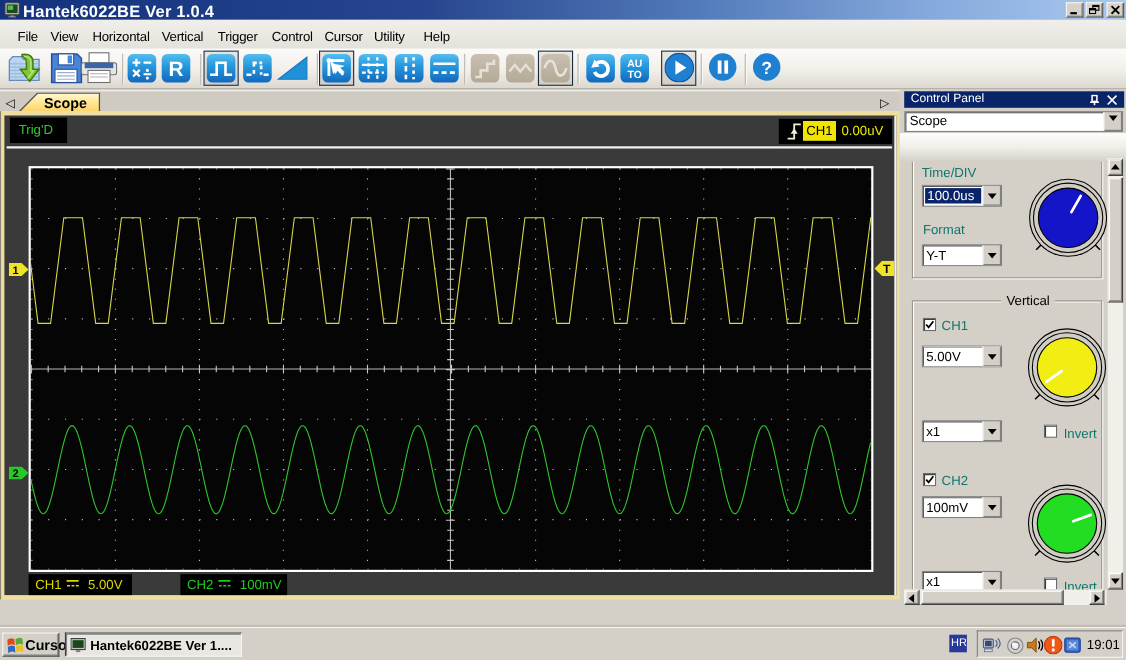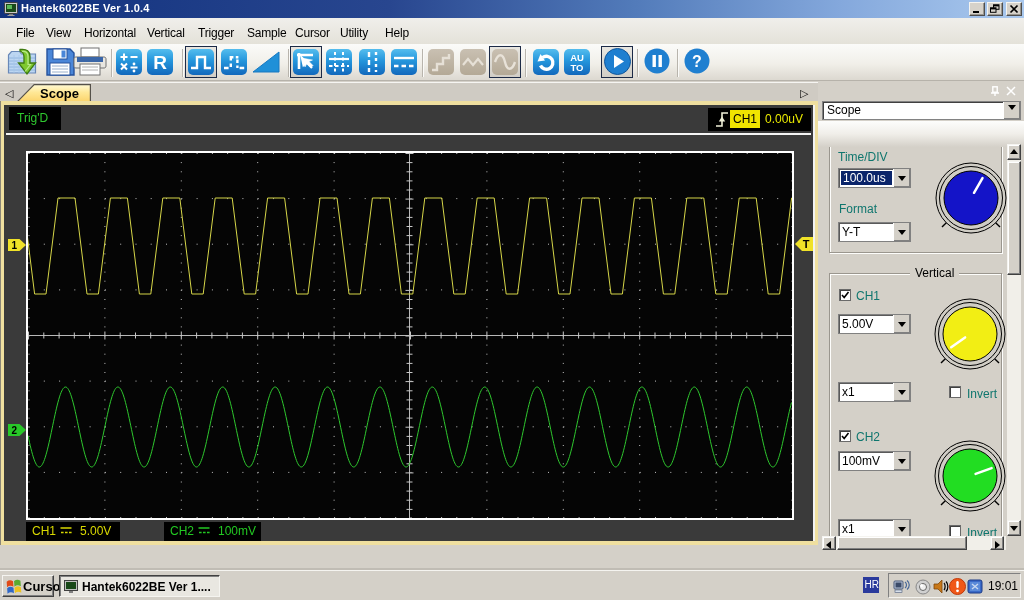--- a/index.html
+++ b/index.html
@@ -1,20 +1,20 @@
 <!DOCTYPE html>
 <html><head><meta charset="utf-8"><style>
 * { margin:0; padding:0; box-sizing:border-box; }
 html,body { width:1024px; height:600px; overflow:hidden; }
 #screen { position:relative; width:1024px; height:600px; font-family:"Liberation Sans",sans-serif; background:#d4d0c8; }
 .abs { position:absolute; }
 
 #titlebar { left:0; top:0; width:1024px; height:18px;
   background:linear-gradient(90deg,#12327e 0%,#28468f 38%,#527bba 62%,#84a8dc 82%,#aac9ee 100%); }
-#titletext { left:21px; top:2px; color:#fff; font-size:11px; font-weight:bold; letter-spacing:0.2px; }
+#titletext { left:21px; top:2px; color:#fff; font-size:15px; font-weight:bold; letter-spacing:0.2px; }
 .capbtn { top:2px; width:16px; height:14px; background:#d6d2ca;
   border:1px solid; border-color:#f5f4f0 #4e4e4e #4e4e4e #f5f4f0; box-shadow:inset -1px -1px 0 #9a968e; }
 .capbtn svg { display:block; margin:1px auto 0; }
 
 #menubar { left:0; top:18px; width:1024px; height:26px; background:linear-gradient(180deg,#f0efeb,#e4e2d9); }
 .menuitem { top:26px; font-size:12px; letter-spacing:-0.2px; color:#000; }
 
 #toolbar { left:0; top:44px; width:1024px; height:37px; background:linear-gradient(180deg,#fbfbf9 0%,#f1efe9 55%,#dcd8d0 100%); border-bottom:1px solid #b6b2aa; }
 .tsep { position:absolute; top:5px; width:1px; height:28px; background:#b8b4ac; box-shadow:1px 0 0 #fafaf8; }
 .ticon { position:absolute; top:5px; width:26px; height:26px; border-radius:5px;
@@ -96,21 +96,21 @@
       <svg width="12" height="10" viewBox="0 0 12 10">
         <path d="M2.5 1.5 L9.5 8.5 M9.5 1.5 L2.5 8.5" stroke="#000" stroke-width="1.7"></path>
       </svg>
     </div>
 <div class="abs" id="menubar"></div>
 <span class="abs menuitem" style="left:16px">File</span>
 <span class="abs menuitem" style="left:46px">View</span>
 <span class="abs menuitem" style="left:84px">Horizontal</span>
 <span class="abs menuitem" style="left:147px">Vertical</span>
 <span class="abs menuitem" style="left:198px">Trigger</span>
-<span class="abs menuitem" style="left:247px">Sample</span>
+<span class="abs menuitem" style="left:247px">Control</span>
 <span class="abs menuitem" style="left:295px">Cursor</span>
 <span class="abs menuitem" style="left:340px">Utility</span>
 <span class="abs menuitem" style="left:385px">Help</span>
 <div class="abs" id="toolbar">
 <div class="tsep" style="left:111px"></div>
 <div class="tsep" style="left:182px"></div>
 <div class="tsep" style="left:288px"></div>
 <div class="tsep" style="left:422px"></div>
 <div class="tsep" style="left:525px"></div>
 <div class="tsep" style="left:637px"></div>
@@ -293,20 +293,21 @@
             <path d="M1.5 2 h11" stroke="#d8d800" stroke-width="1.5"></path>
             <path d="M2 6.5 h2.6 M6 6.5 h2.6 M10 6.5 h2.6" stroke="#d8d800" stroke-width="1.5"></path>
           </svg> &nbsp;5.00V</div>
 <div class="chinfo" style="left:160px;width:97px;color:#22c822;padding-left:6px">CH2 <svg style="vertical-align:0px" width="14" height="9" viewBox="0 0 14 9">
             <path d="M1.5 2 h11" stroke="#22c822" stroke-width="1.5"></path>
             <path d="M2 6.5 h2.6 M6 6.5 h2.6 M10 6.5 h2.6" stroke="#22c822" stroke-width="1.5"></path>
           </svg> &nbsp;100mV</div>
 </div>
 </div>
 <div class="abs" id="cpanel">
+<div id="cptitle">Control Panel</div>
 <svg class="abs" style="left:172px;top:4px" width="10" height="10" viewBox="0 0 10 10">
 <rect x="2.8" y="0.8" width="4.4" height="5.4" fill="none" stroke="#fff" stroke-width="1.4"></rect>
         <path d="M1 7 h8 M5 7 v3" stroke="#fff" stroke-width="1.4" fill="none"></path>
 </svg>
 <svg class="abs" style="left:188px;top:4px" width="10" height="10" viewBox="0 0 10 10">
 <path d="M1 1 L9 9 M9 1 L1 9" stroke="#fff" stroke-width="1.5"></path>
 </svg>
 <div id="cpcombo">Scope<div class="btn" style="position:absolute;right:0;top:0;width:17px;height:17px;background:#d4d0c8;border-left:1px solid #fff;box-shadow:inset -1px -1px 0 #808080">
           <span style="position:absolute;left:4px;top:3px;border:4px solid transparent;border-top:5px solid #000"></span>
         </div></div>

